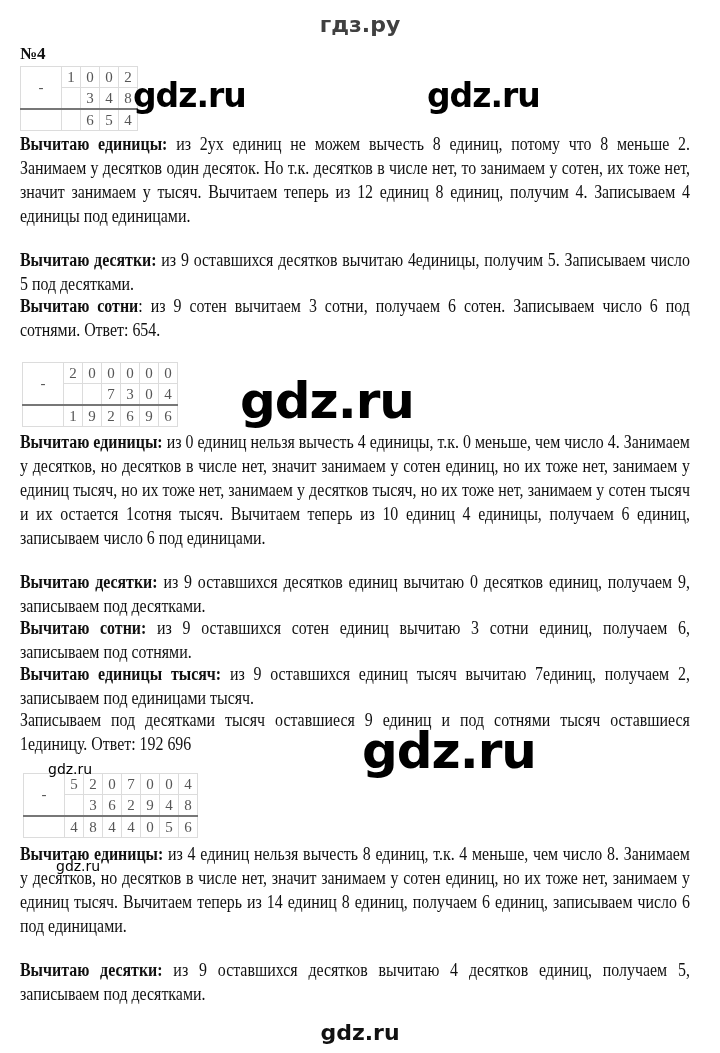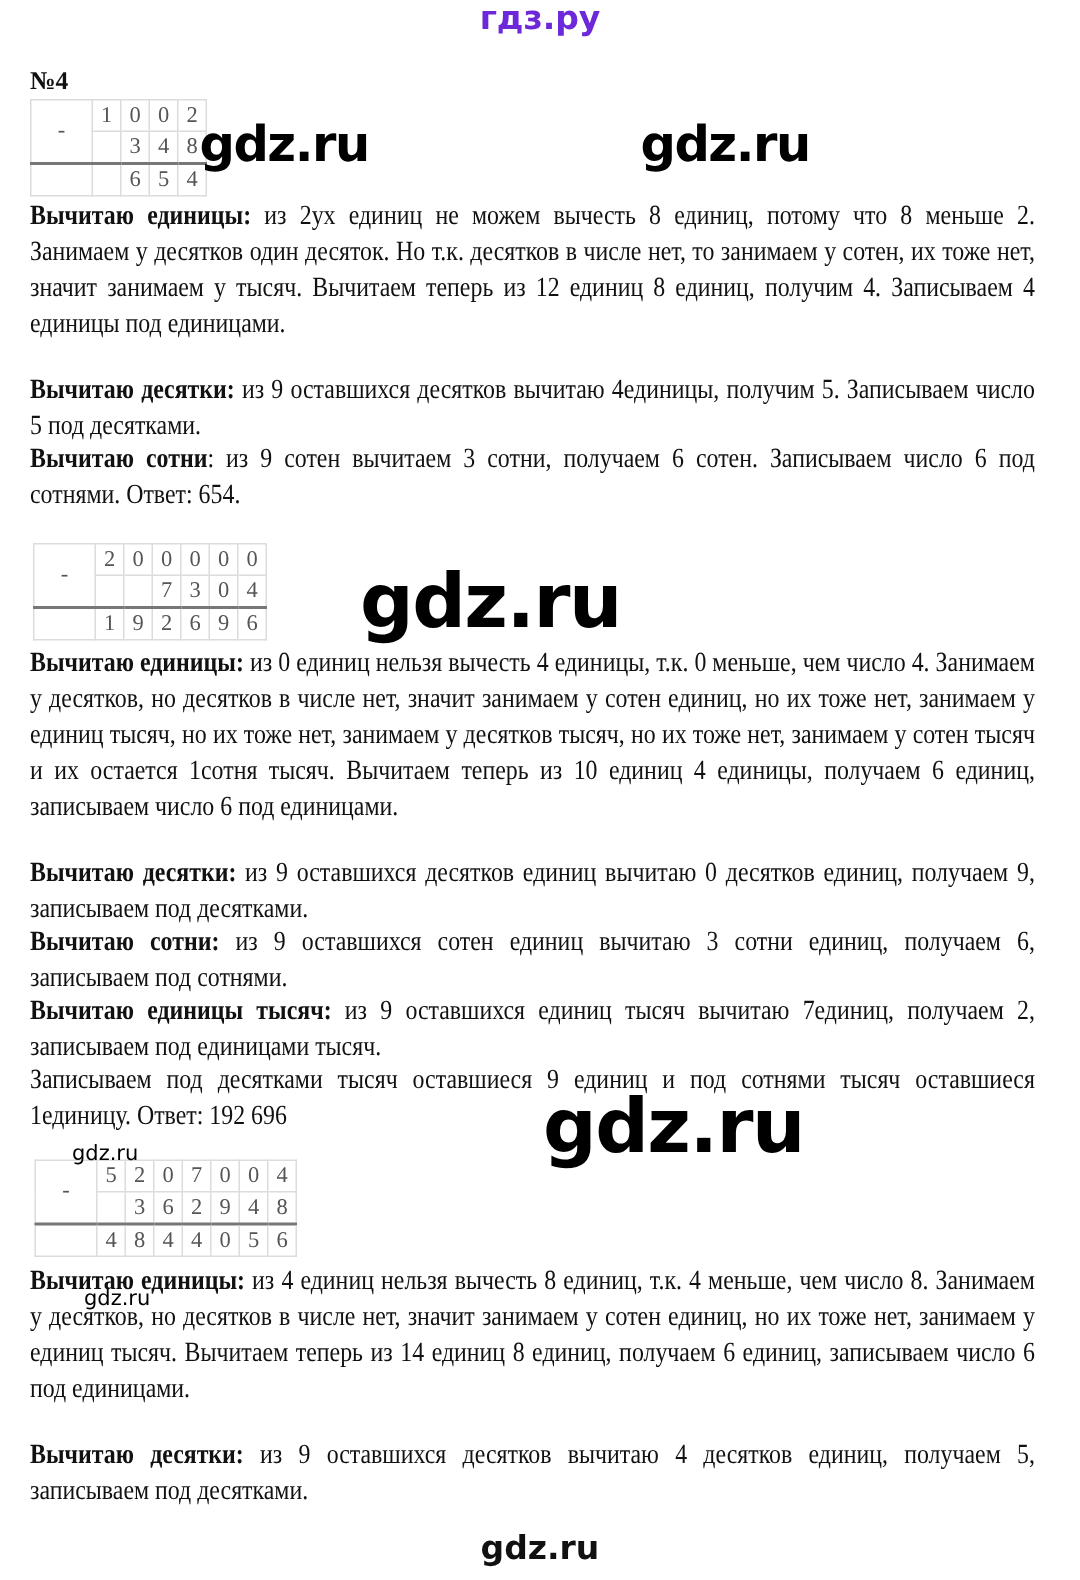--- a/index.html
+++ b/index.html
@@ -1,20 +1,20 @@
 <!DOCTYPE html>
 <html><head>
 <meta charset="utf-8">
 <style>
   html, body { margin: 0; padding: 0; background: #ffffff; }
   body { width: 720px; height: 1053px; position: relative; overflow: hidden; color: #111; }
   .site-header {
-    position: absolute; top: 0; left: 0; width: 720px; text-align: center;
+    position: absolute; top: 12px; left: 0; width: 720px; text-align: center;
     font-family: "DejaVu Sans", sans-serif; font-weight: bold; font-size: 22px;
-    line-height: 26px; color: #6d28d9;
+    line-height: 26px; color: #404040;
   }
   .site-footer {
     position: absolute; top: 1020px; left: 0; width: 720px; text-align: center;
     font-family: "DejaVu Sans", sans-serif; font-weight: bold; font-size: 22px; color: #111;
   }
   .task-number {
     position: absolute; left: 20px; top: 44px;
     font-family: "Liberation Serif", serif; font-weight: bold; font-size: 17px;
   }
   .watermark {

